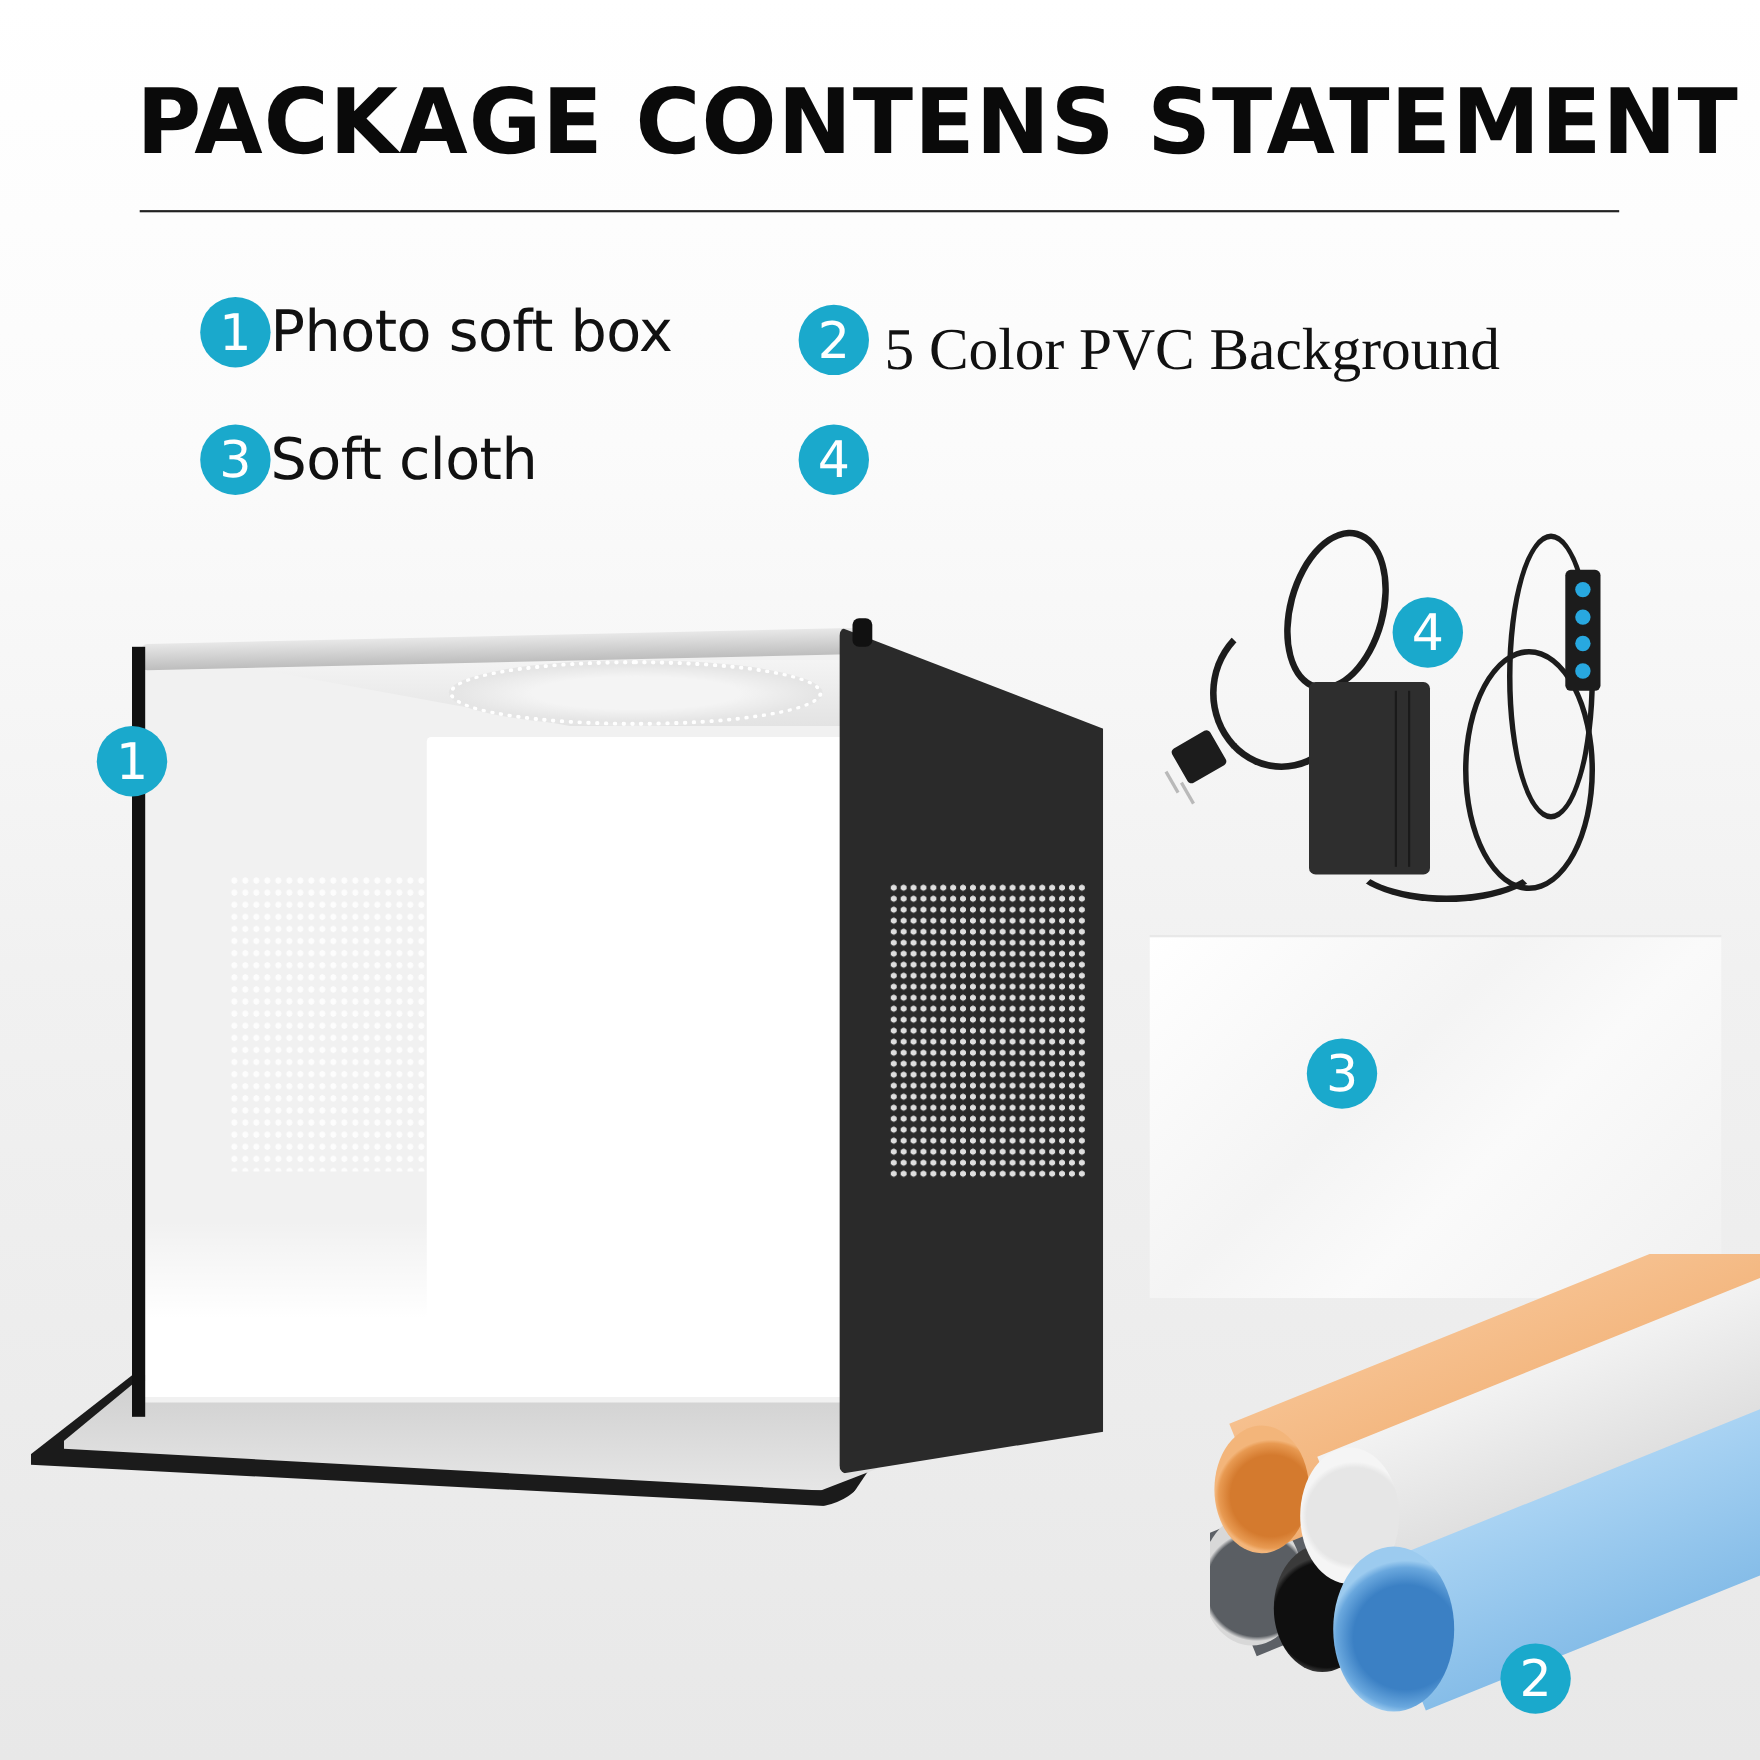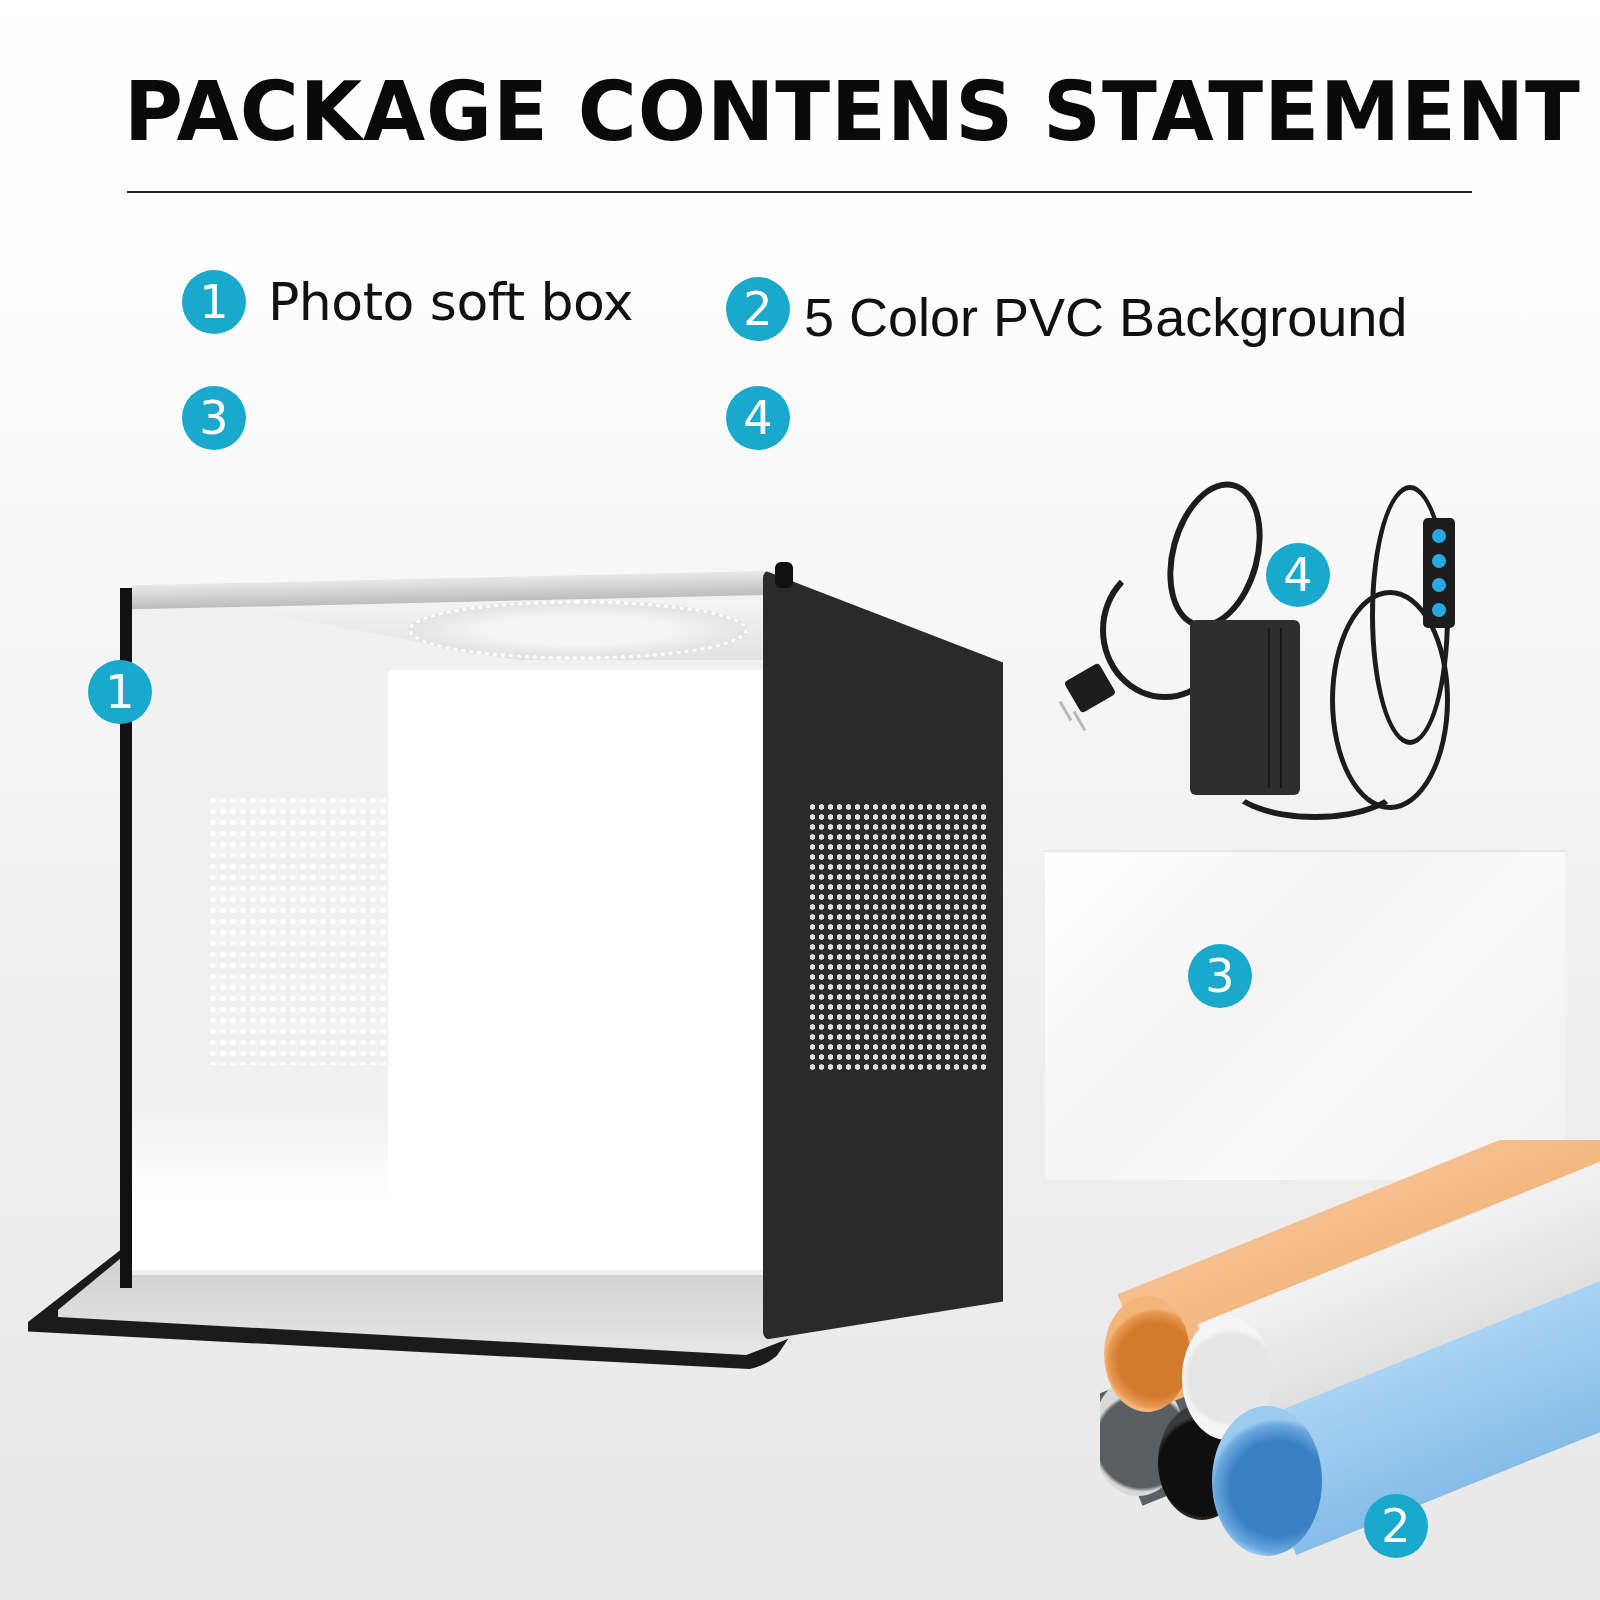--- a/index.html
+++ b/index.html
@@ -21,23 +21,23 @@
   }
   .badge {
     position: absolute; border-radius: 50%;
     background: #1aa9cc; color: #ffffff;
     display: flex; align-items: center; justify-content: center;
     font-family: "DejaVu Sans", sans-serif; font-weight: normal;
   }
   .legend-item { position: absolute; display: flex; align-items: center; }
   .legend-item .badge { position: static; width: 64px; height: 64px; font-size: 46px; flex: 0 0 auto; }
   .legend-item .label {
-    margin-left: 22px; font-size: 52px; color: #111; white-space: nowrap; letter-spacing: -0.5px;
-  }
-  .legend-item.narrow .label { font-family: Liberation Sans, sans-serif; font-size: 54px; letter-spacing: 0; margin-top: 16px; }
+    font-size: 52px; color: #111; white-space: nowrap; letter-spacing: -0.5px;
+  }
+  .legend-item.narrow .label { font-family: Liberation Serif, serif; font-size: 54px; letter-spacing: 0; margin-top: 16px; }
 
   
   .softbox { position: absolute; left: 28px; top: 550px; width: 980px; height: 820px; }
   .sb-floor {
     position: absolute; left: 0; top: 700px; width: 770px; height: 120px;
     background: #1b1b1b; border-radius: 0 0 60px 10px;
     clip-path: polygon(12% 0, 100% 0, 100% 62%, 96% 100%, 0 68%, 0 60%);
   }
   .sb-floor-inner {
     position: absolute; left: 30px; top: 705px; width: 740px; height: 100px;
@@ -135,20 +135,21 @@
 <div class="legend-item" style="left:182px; top:270px;">
   <div class="badge">1</div>
   <div class="label">Photo soft box</div>
 </div>
 <div class="legend-item narrow" style="left:726px; top:270px;">
   <div class="badge">2</div>
   <div class="label" style="margin-left:14px;">5 Color PVC Background</div>
 </div>
 <div class="legend-item" style="left:182px; top:386px;">
   <div class="badge">3</div>
+  <div class="label">Soft cloth</div>
 </div>
 <div class="legend-item narrow" style="left:726px; top:386px;">
   <div class="badge">4</div>
 </div>
 
 <div class="softbox">
   <div class="sb-floor"></div>
   <div class="sb-floor-inner"></div>
   <div class="sb-back"></div>
   <div class="sb-back-wall"></div>

